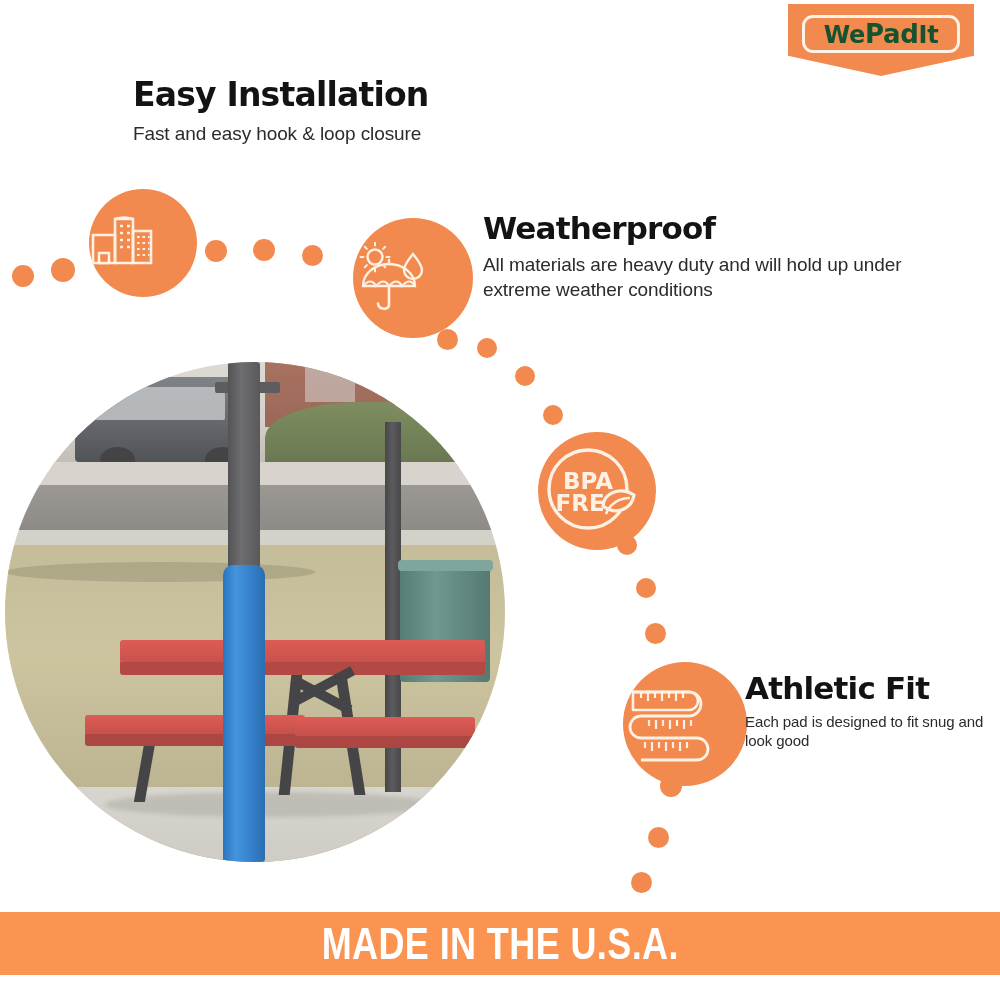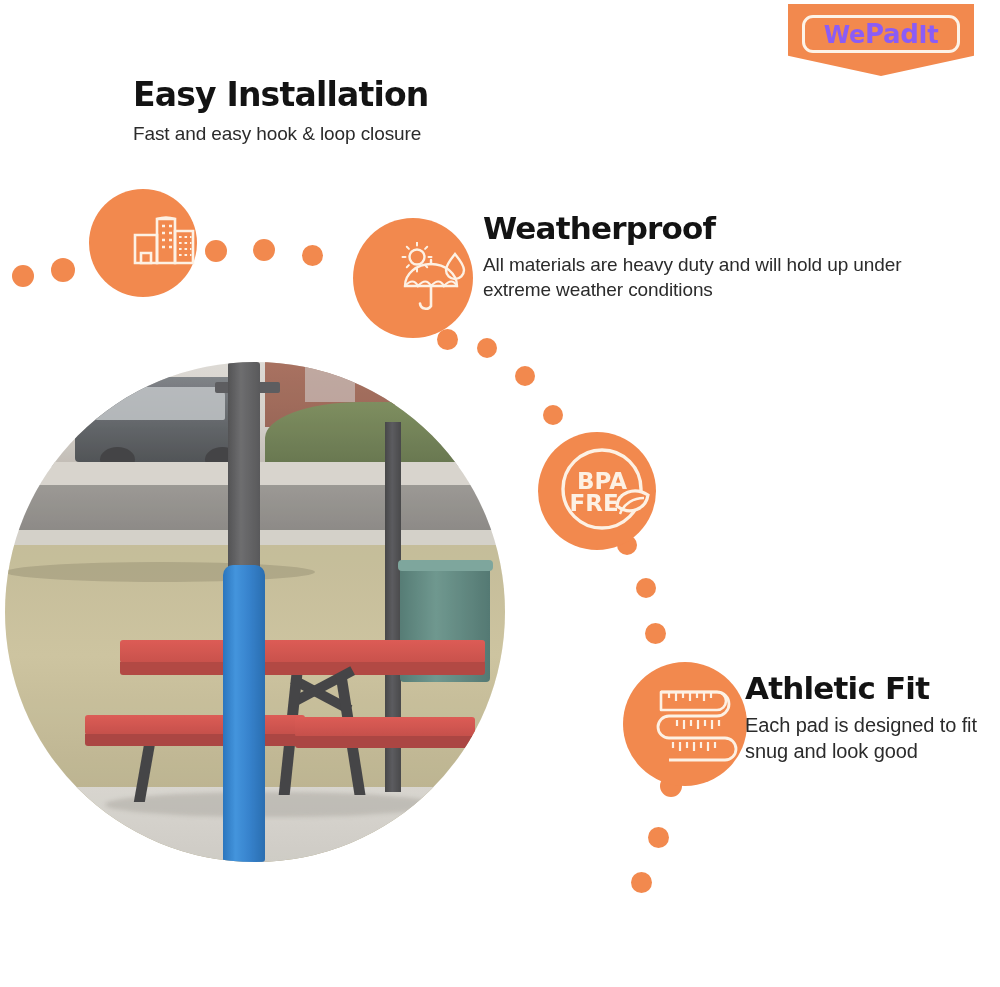--- a/index.html
+++ b/index.html
@@ -22,21 +22,21 @@
     -webkit-clip-path:polygon(0 0,100% 0,100% 72%,50% 100%,0 72%);
     clip-path:polygon(0 0,100% 0,100% 72%,50% 100%,0 72%);
   }
   .logo-frame{
     position:absolute;left:14px;top:11px;width:158px;height:38px;
     border:3px solid #FDF3E7;border-radius:11px;
     display:flex;align-items:center;justify-content:center;
     box-sizing:border-box;
   }
   .logo-text{
-    color:#8b5cf6;font-size:24px;letter-spacing:-0.3px;line-height:1;
+    color:#14532d;font-size:24px;letter-spacing:-0.3px;line-height:1;
     white-space:nowrap;font-family:"DejaVu Sans", sans-serif;
   }
   .logo-text .lt-we{font-weight:700;}
   .logo-text .lt-pad{font-weight:900;font-size:26px;}
   .logo-text .lt-it{font-weight:700;}
 
   
   .feat{position:absolute;}
   .feat h2{
     margin:0;color:#131313;font-weight:900;
@@ -56,27 +56,27 @@
   #feat-weather{left:483px;top:212px;width:420px;}
   #feat-weather h2{font-size:31px;}
   #feat-weather p{font-size:19px;margin-top:7px;}
 
   #feat-phth{left:672px;top:437px;width:300px;}
   #feat-phth h2{font-size:31px;}
   #feat-phth p{font-size:19px;margin-top:7px;}
 
   #feat-fit{left:745px;top:672px;width:240px;}
   #feat-fit h2{font-size:31px;}
-  #feat-fit p{font-size:20px;margin-top:7px;}
+  #feat-fit p{font-size:15px;margin-top:7px;}
 
   
   .badge{
     position:absolute;border-radius:50%;
     background:#F2894E;
-    display:flex;align-items:center;justify-content:flex-end;
+    display:flex;align-items:center;justify-content:flex-start;
   }
   #badge-install{left:89px;top:189px;width:108px;height:108px;}
   #badge-weather{left:353px;top:218px;width:120px;height:120px;}
   #badge-bpa{left:538px;top:432px;width:118px;height:118px;}
   #badge-fit{left:623px;top:662px;width:124px;height:124px;}
   .badge svg{display:block;}
 
   
   .dot{position:absolute;border-radius:50%;background:#F2894E;}
 
@@ -342,14 +342,17 @@
     <h2>Easy Installation</h2>
     <p>Fast and easy hook &amp; loop closure</p>
   </div>
 
 
   <div class="feat" id="feat-fit">
     <h2>Athletic Fit</h2>
     <p>Each pad is designed to fit snug and look good</p>
   </div>
 
+  <div class="banner">
+    <span>MADE IN THE U.S.A.</span>
+  </div>
 
 </div>
 
 </body></html>

